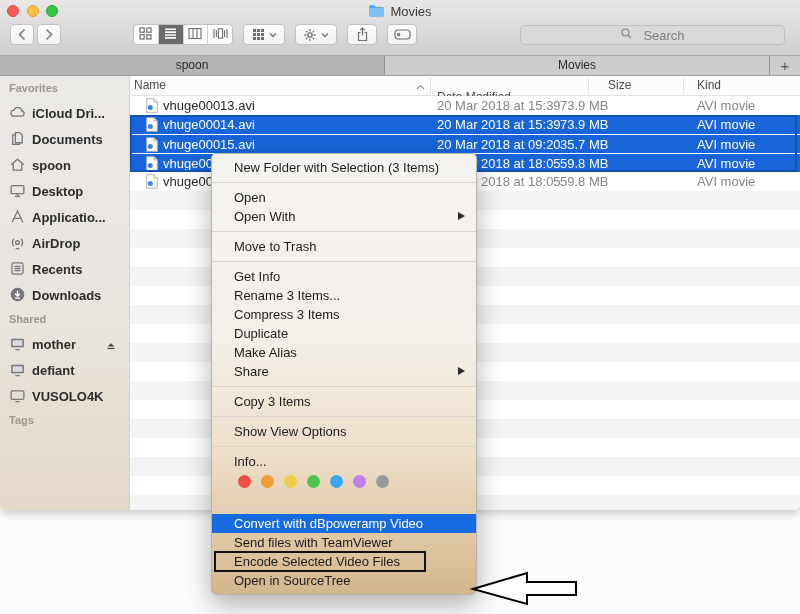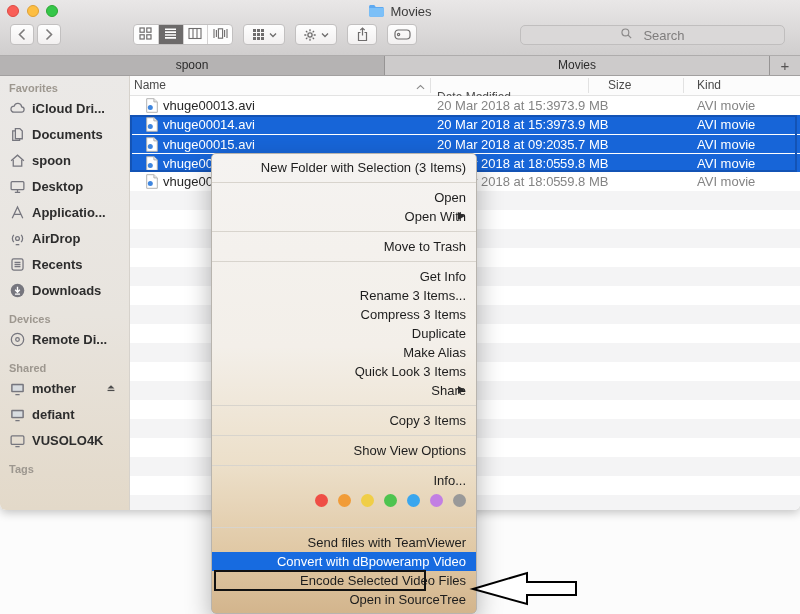--- a/index.html
+++ b/index.html
@@ -42,21 +42,21 @@
   .tab{position:absolute;top:0;height:19px;line-height:19px;text-align:center;font-size:12px;color:#2c2c2c;box-sizing:border-box;}
   #tab-0{left:0;width:385px;background:#b5b3b3;border-right:1px solid #969494;}
   #tab-1{left:385px;width:384px;background:#cdcbcb;}
   #tab-plus{left:769px;width:31px;background:#cdcbcb;border-left:1px solid #969494;font-size:15px;color:#565454;}
   
   #sidebar{position:absolute;left:0;top:76px;width:130px;height:434px;box-sizing:border-box;
            background:linear-gradient(#ebe9e7 0%,#e8e4de 55%,#e3d9c9 100%);border-right:1px solid #d6d2cc;
            padding-top:6px;overflow:hidden;font-weight:bold;}
   .sb-section-label{font-size:11px;color:#9d978f;padding-left:9px;margin:10px 0 1px;}
   #sidebar .sb-section:first-child .sb-section-label{margin-top:0;}
-  .sb-item{display:flex;align-items:center;height:26px;padding-left:9px;font-size:13px;color:#2d2d2d;}
+  .sb-item{display:flex;align-items:flex-end;height:26px;padding-left:9px;font-size:13px;color:#2d2d2d;}
   .sb-ico{width:17px;height:17px;margin-right:6px;color:#76767e;flex:none;}
   .sb-ico svg{width:100%;height:100%;display:block;}
   .sb-label{white-space:nowrap;overflow:hidden;}
   .sb-eject{margin-left:auto;margin-right:12px;width:12px;height:12px;color:#4c4c4c;}
   .sb-eject svg{width:100%;height:100%;display:block;}
   
   #listheader{position:absolute;left:130px;top:76px;width:670px;height:20px;background:#fcfcfc;
               border-bottom:1px solid #e3e3e3;box-sizing:border-box;}
   .lh{position:absolute;top:0;height:19px;line-height:19px;font-size:12px;color:#4a4a4a;}
   .vsep{position:absolute;top:2px;height:15px;width:1px;background:#e2e2e2;}
@@ -73,21 +73,21 @@
   .f-ico svg{width:100%;height:100%;display:block;}
   .row.sel{background:#1765d8;}
   .row.sel .cell{color:#ffffff;}
   .row.bt{border-top:1px solid #ffffff;box-sizing:border-box;}
   #sel-outline{position:absolute;left:0;top:19px;width:667px;height:57px;border:2px solid #1353b5;
                box-sizing:border-box;pointer-events:none;}
   
   #menu{position:absolute;left:211px;top:153px;width:266px;box-sizing:border-box;z-index:20;
         border:1px solid #b8b4ae;border-radius:5px;padding:4px 0;
         background:linear-gradient(180deg,#f5f3f1 0%,#f3efe9 42%,#ecdfc9 68%,#e0c8a4 87%,#d3b58d 100%);
-        box-shadow:0 10px 26px rgba(0,0,0,.30);text-align:right;}
+        box-shadow:0 10px 26px rgba(0,0,0,.30);}
   .mi{height:19px;line-height:19px;padding:0 10px 0 22px;font-size:13px;color:#1d1d1d;
       position:relative;white-space:nowrap;}
   .mi.hl{background:#176be0;color:#fff;}
   .mi.boxed::after{content:"";position:absolute;left:2px;right:50px;top:-1px;bottom:-1px;
                    border:2px solid #111;pointer-events:none;}
   .sub{position:absolute;right:11px;top:5px;width:0;height:0;border-left:7px solid #2a2a2a;
        border-top:4.5px solid transparent;border-bottom:4.5px solid transparent;}
   .msep{height:1px;background:#d8d4cd;margin:5px 0;}
   .dots{padding:4px 0 5px 26px;height:23px;box-sizing:content-box;}
   .dot{display:inline-block;width:13px;height:13px;border-radius:50%;margin-right:10px;vertical-align:top;}
@@ -289,32 +289,20 @@
             <span class="sb-label">Recents</span>
           </div>
           <div class="sb-item">
             <span class="sb-ico">
               <svg viewBox="0 0 16 16">
                 <circle cx="8" cy="8" r="6.4" fill="currentColor"></circle>
                 <path d="M8 4.4v4.8M5.8 7.4L8 9.6l2.2-2.2M5.6 11.4h4.8" stroke="#fff" stroke-width="1.3" fill="none"></path>
               </svg>
             </span>
             <span class="sb-label">Downloads</span>
-          </div>
-        </div>
-        <div class="sb-section">
-          <div class="sb-section-label">Devices</div>
-          <div class="sb-item">
-            <span class="sb-ico">
-              <svg viewBox="0 0 16 16" fill="none" stroke="currentColor" stroke-width="1.2">
-                <circle cx="8" cy="8" r="5.8"></circle>
-                <circle cx="8" cy="8" r="1.7"></circle>
-              </svg>
-            </span>
-            <span class="sb-label">Remote Di...</span>
           </div>
         </div>
         <div class="sb-section">
           <div class="sb-section-label">Shared</div>
           <div class="sb-item">
             <span class="sb-ico">
               <svg viewBox="0 0 16 16">
                 <rect x="2" y="3.6" width="12" height="8" rx="1" fill="currentColor"></rect>
                 <rect x="3.4" y="5" width="9.2" height="5.2" fill="#d8dce0"></rect>
                 <path d="M6 13.8h4" stroke="currentColor" stroke-width="1.3"></path>
@@ -442,32 +430,31 @@
       <div class="mi">Open</div>
       <div class="mi">Open With<span class="sub"></span></div>
       <div class="msep"></div>
       <div class="mi">Move to Trash</div>
       <div class="msep"></div>
       <div class="mi">Get Info</div>
       <div class="mi">Rename 3 Items...</div>
       <div class="mi">Compress 3 Items</div>
       <div class="mi">Duplicate</div>
       <div class="mi">Make Alias</div>
-      <div class="mi">Quick Look 3 Items</div>
       <div class="mi">Share<span class="sub"></span></div>
       <div class="msep"></div>
       <div class="mi">Copy 3 Items</div>
       <div class="msep"></div>
       <div class="mi">Show View Options</div>
       <div class="msep"></div>
       <div class="mi">Info...</div>
       <div class="dots"><span class="dot" style="background: rgb(239, 78, 69);"></span><span class="dot" style="background: rgb(241, 156, 56);"></span><span class="dot" style="background: rgb(240, 206, 71);"></span><span class="dot" style="background: rgb(78, 196, 79);"></span><span class="dot" style="background: rgb(58, 166, 238);"></span><span class="dot" style="background: rgb(194, 127, 227);"></span><span class="dot" style="background: rgb(153, 153, 153);"></span></div>
       <div class="msep"></div>
+      <div class="mi hl">Convert with dBpoweramp Video</div>
       <div class="mi">Send files with TeamViewer</div>
-      <div class="mi hl">Convert with dBpoweramp Video</div>
       <div class="mi boxed">Encode Selected Video Files</div>
       <div class="mi">Open in SourceTree</div>
     </div>
 
   <svg id="arrow-annotation" viewBox="0 0 114 52">
     <polygon points="7,33 61,17 61,26 110,26 110,39 61,39 61,48" fill="#ffffff" stroke="#000000" stroke-width="2"></polygon>
   </svg>
 </div>
 
 </body></html>

